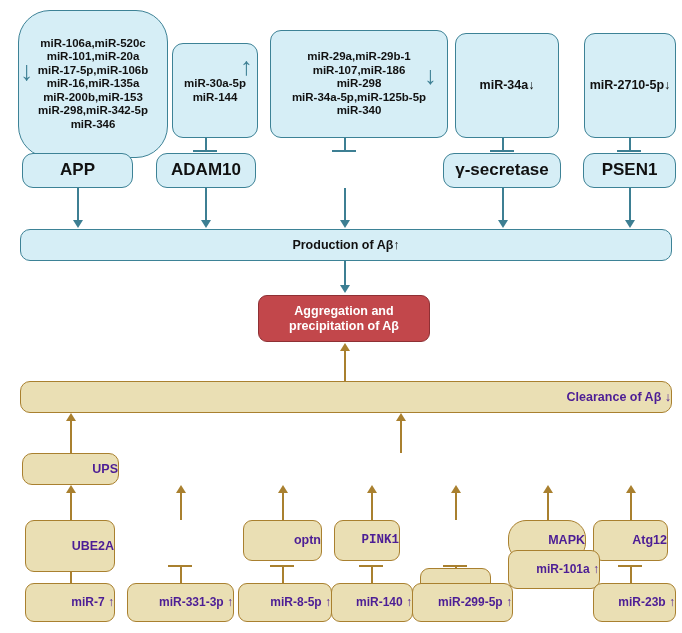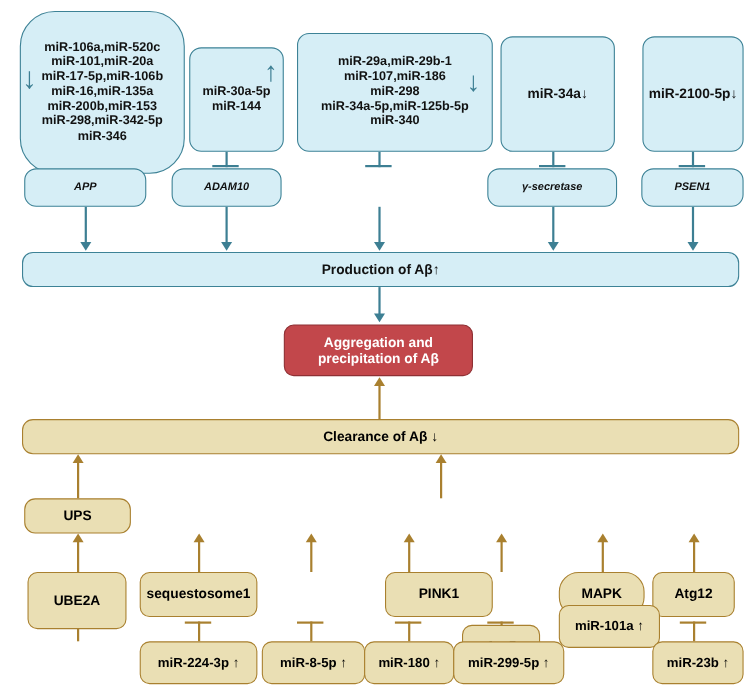--- a/index.html
+++ b/index.html
@@ -34,41 +34,41 @@
   .blue {
     background: #d6eef6;
     border: 1.6px solid #3d8296;
     color: #111111;
   }
   .blue-mir {
     font-size: 11.5px;
     border-radius: 11px;
   }
   .blue-gene {
-    font-size: 10px;
+    font-size: 17px;
     border-radius: 11px;
-    font-style: italic;
   }
   .blue-bar {
     font-size: 12.5px;
     border-radius: 10px;
   }
   
   .red {
     background: #c2474b;
     border: 1.6px solid #8e3034;
     color: #ffffff;
     font-size: 12.5px;
     border-radius: 9px;
   }
   
   .tan {
     background: #eadfb4;
     border: 1.6px solid #a9802f;
-    color: #000000;
+    color: #4c1d95;
+    justify-content: flex-end;
   }
   .tan-bar { font-size: 12.5px; border-radius: 10px; }
   .tan-gene { font-size: 12.5px; border-radius: 9px; }
   .tan-mir  { font-size: 12px;  border-radius: 9px; }
   .vline {
     position: absolute;
     width: 1.7px;
     z-index: 1;
   }
   .vline.b { background: #3d7f93; }
@@ -134,21 +134,21 @@
 miR-34a-5p,miR-125b-5p
 miR-340</span>
   </div>
   <div class="dirglyph" style="left:424px; top:63px; font-size:25px;">↓</div>
 
   <div class="node blue blue-mir" style="left:455px; top:33px; width:104px; height:105px; font-size:12.5px;">
     <span>miR-34a↓</span>
   </div>
 
   <div class="node blue blue-mir" style="left:584px; top:33px; width:92px; height:105px; font-size:12.5px;">
-    <span>miR-2100-5p↓</span>
+    <span>miR-2710-5p↓</span>
   </div>
 
   <div class="vline b" style="left:77px; top:138px; height:14px;"></div>
   <div class="tbar b" style="left:65px; top:150px; width:24px;"></div>
 
   <div class="vline b" style="left:205px; top:138px; height:14px;"></div>
   <div class="tbar b" style="left:193px; top:150px; width:24px;"></div>
 
   <div class="vline b" style="left:344px; top:138px; height:14px;"></div>
   <div class="tbar b" style="left:332px; top:150px; width:24px;"></div>
@@ -233,24 +233,24 @@
 
   <div class="vline t" style="left:547px; top:492px; height:28px;"></div>
   <div class="arrowhead up t" style="left:543px; top:485px;"></div>
 
   <div class="vline t" style="left:630px; top:492px; height:28px;"></div>
   <div class="arrowhead up t" style="left:626px; top:485px;"></div>
 
   <div class="node tan tan-gene" style="left:25px; top:520px; width:90px; height:52px;">
     <span>UBE2A</span>
   </div>
-  <div class="node tan tan-gene" style="left:127px; top:520px; width:107px; height:41px;">
-    <span>sequestosome1</span>
-  </div>
-  <div class="node tan tan-gene" style="left:350px; top:520px; width:98px; height:41px;">
+  <div class="node tan tan-gene" style="left:243px; top:520px; width:79px; height:41px;">
+    <span>optn</span>
+  </div>
+  <div class="node tan tan-gene" style="left:334px; top:520px; width:66px; height:41px;font-family:Liberation Mono, monospace;">
     <span>PINK1</span>
   </div>
   <div class="node tan tan-gene" style="left:420px; top:520px; width:71px; height:41px;margin-top:48px;">
     <span>Atg5</span>
   </div>
   <div class="node tan tan-gene" style="left:508px; top:520px; width:78px; height:41px;border-radius:18px;">
     <span>MAPK</span>
   </div>
   <div class="node tan tan-gene" style="left:593px; top:520px; width:75px; height:41px;">
     <span>Atg12</span>
@@ -270,28 +270,31 @@
 
   <div class="tbar t" style="left:443px; top:565px; width:24px;"></div>
   <div class="vline t" style="left:455px; top:565px; height:18px;"></div>
 
   <div class="tbar t" style="left:535px; top:565px; width:24px;"></div>
   <div class="vline t" style="left:547px; top:565px; height:18px;"></div>
 
   <div class="tbar t" style="left:618px; top:565px; width:24px;"></div>
   <div class="vline t" style="left:630px; top:565px; height:18px;"></div>
 
+  <div class="node tan tan-mir" style="left:25px; top:583px; width:90px; height:39px;">
+    <span>miR-7 ↑</span>
+  </div>
   <div class="node tan tan-mir" style="left:127px; top:583px; width:107px; height:39px;">
-    <span>miR-224-3p ↑</span>
+    <span>miR-331-3p ↑</span>
   </div>
   <div class="node tan tan-mir" style="left:238px; top:583px; width:94px; height:39px;">
     <span>miR-8-5p ↑</span>
   </div>
   <div class="node tan tan-mir" style="left:331px; top:583px; width:82px; height:39px;">
-    <span>miR-180 ↑</span>
+    <span>miR-140 ↑</span>
   </div>
   <div class="node tan tan-mir" style="left:412px; top:583px; width:101px; height:39px;">
     <span>miR-299-5p ↑</span>
   </div>
   <div class="node tan tan-mir" style="left:508px; top:550px; width:92px; height:39px;">
     <span>miR-101a ↑</span>
   </div>
   <div class="node tan tan-mir" style="left:593px; top:583px; width:83px; height:39px;">
     <span>miR-23b ↑</span>
   </div>

